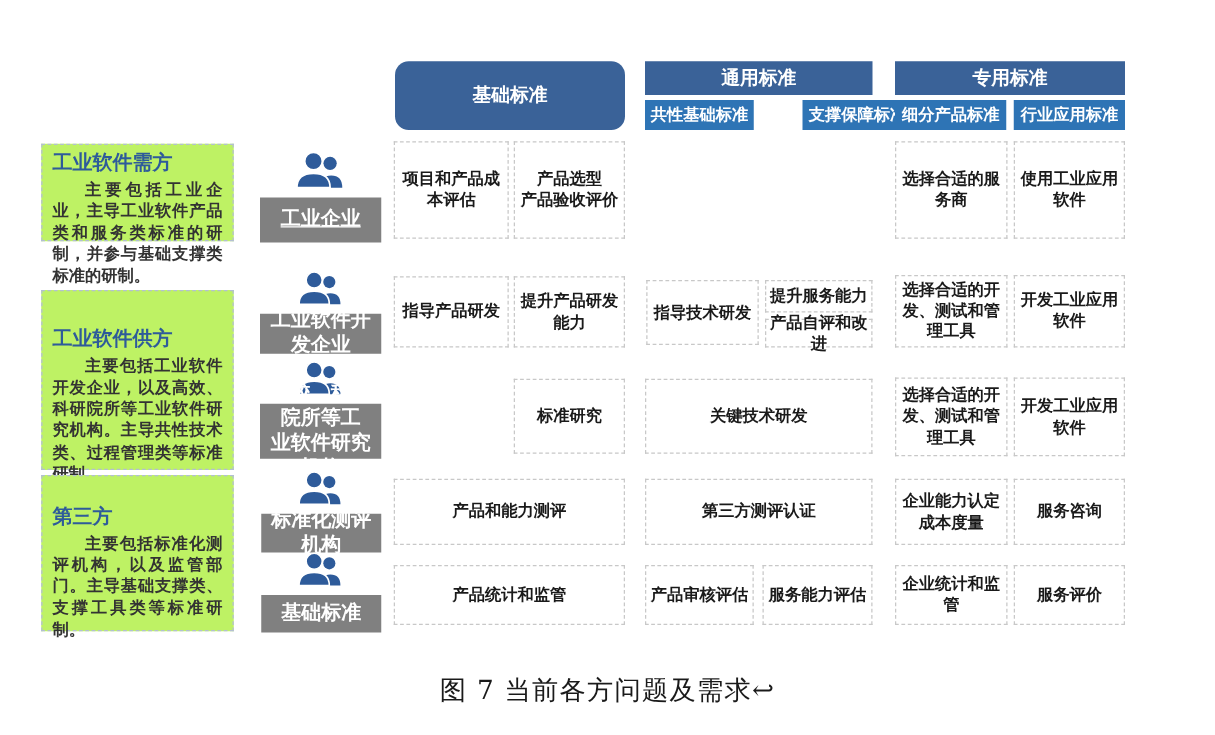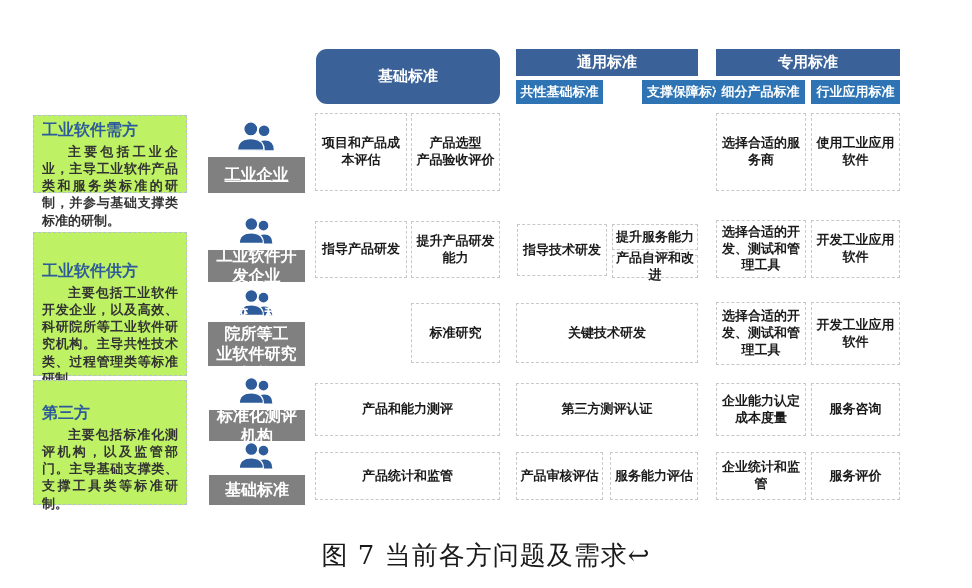--- a/index.html
+++ b/index.html
@@ -38,21 +38,21 @@
   .actor .icon{flex:0 0 auto;margin-bottom:1px;}
   .actor .label{
     width:100%;background:#808080;color:#ffffff;font-weight:bold;font-size:16px;
     display:flex;align-items:center;justify-content:center;text-align:center;
     white-space:pre-line;line-height:1.25;box-sizing:border-box;padding:2px;
   }
   .actor .label.underlined{text-decoration:underline;}
   .caption{
     position:absolute;left:0;top:538px;width:972px;text-align:center;
     font-family:"DejaVu Serif","Liberation Serif",serif;
-    font-size:26px;color:#1a1a1a;letter-spacing:1px;
+    font-size:21px;color:#1a1a1a;letter-spacing:1px;
   }
 </style>
 </head>
 <body>
 
 <div id="stage">
 
   <div class="abs hdr" style="left:316px;top:49px;width:184px;height:55px;border-radius:11px;">基础标准</div>
 
   <div class="abs hdr" style="left:516px;top:49px;width:182px;height:27px;">通用标准</div>

